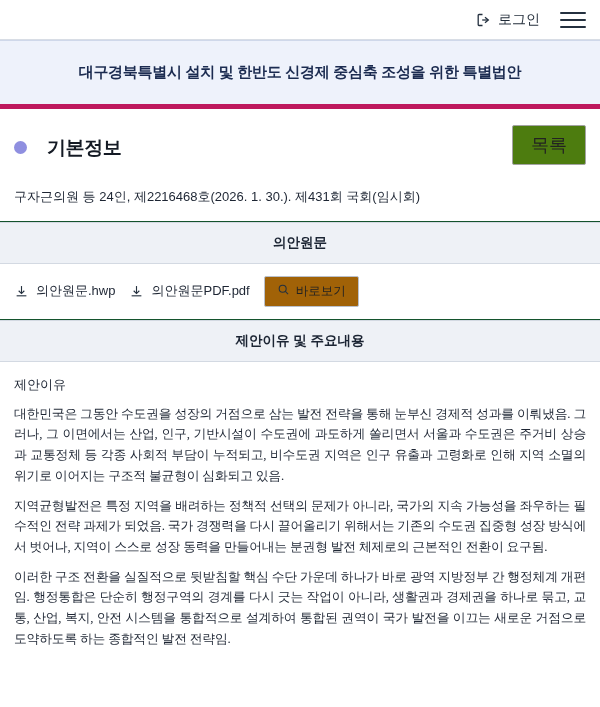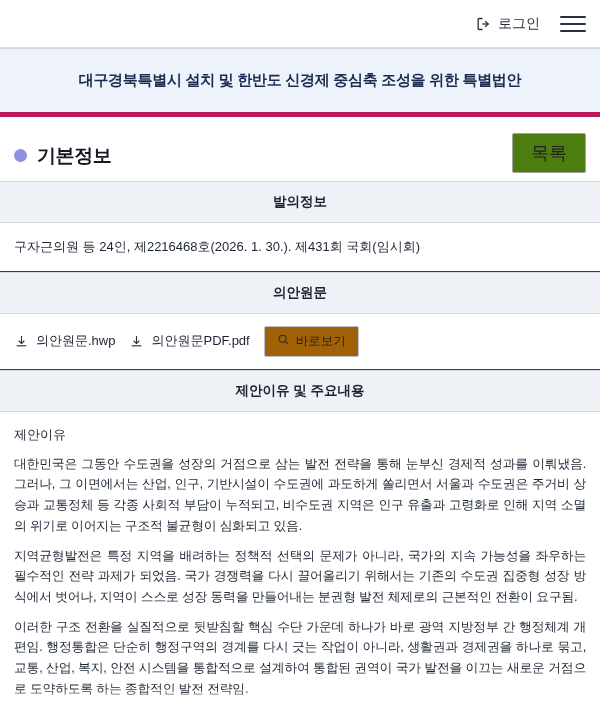--- a/index.html
+++ b/index.html
@@ -11,21 +11,21 @@
   }
   body {
     width: 600px;
     height: 707px;
     overflow: hidden;
     color: #1a1a1a;
   }
 
   
   .topbar {
-    height: 48px;
+    height: 40px;
     display: flex;
     align-items: center;
     justify-content: flex-end;
     padding: 0 14px;
     background: #ffffff;
     border-bottom: 1px solid #d8dde5;
   }
   .login-btn {
     display: flex;
     align-items: center;
@@ -79,21 +79,21 @@
   
   .section-head {
     display: flex;
     align-items: flex-start;
     justify-content: space-between;
     padding: 16px 14px 8px 14px;
   }
   .section-title {
     display: flex;
     align-items: center;
-    gap: 10px;
+    gap: 20px;
     font-size: 19px;
     font-weight: 700;
     color: #141a24;
     letter-spacing: -0.4px;
     padding-top: 10px;
   }
   .bullet-dot {
     width: 13px;
     height: 13px;
     border-radius: 50%;
@@ -169,20 +169,21 @@
   .reason-body {
     padding: 4px 14px 0 14px;
   }
   .reason-body p {
     margin: 0 0 9px 0;
     font-size: 12.8px;
     line-height: 1.62;
     color: #1d2533;
     text-align: justify;
     letter-spacing: -0.2px;
+    font-family: Liberation Serif, serif;
   }
   .fade-mask {
     position: absolute;
     left: 0; right: 0; bottom: 0;
     height: 18px;
     background: linear-gradient(to bottom, rgba(255,255,255,0), #ffffff);
     pointer-events: none;
   }
   .page-wrap { position: relative; width: 600px; height: 707px; overflow: hidden; }
 </style>
@@ -214,21 +215,20 @@
   </div>
 
   <div class="section-head">
     <div class="section-title">
       <span class="bullet-dot"></span>
       <span>기본정보</span>
     </div>
     <button class="list-btn">목록</button>
   </div>
 
-  <div class="block-head">발의정보</div>
   <div class="block-body">구자근의원 등 24인, 제2216468호(2026. 1. 30.). 제431회 국회(임시회)</div>
 
   <div class="block-head">의안원문</div>
   <div class="block-body files">
     <a class="file-link">
       <span class="dl-icon">
         <svg width="15" height="15" viewBox="0 0 16 16" fill="none" stroke="#24303f" stroke-width="1.2">
           <path d="M8 2.2v7.6"></path>
             <path d="M5 7.2 8 10.2l3-3"></path>
             <path d="M2.8 12.6h10.4"></path>

